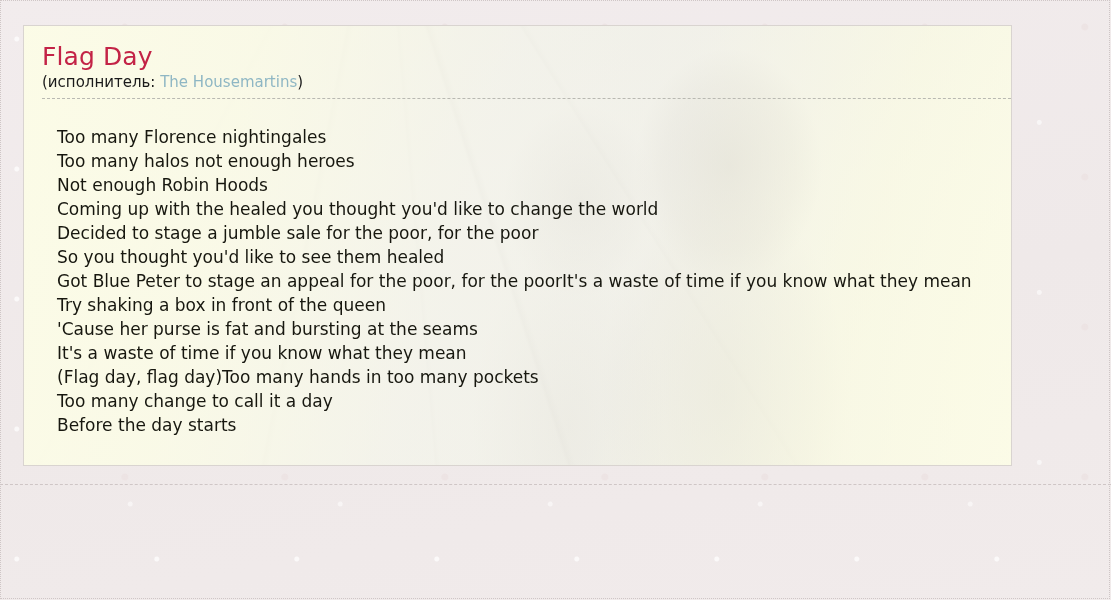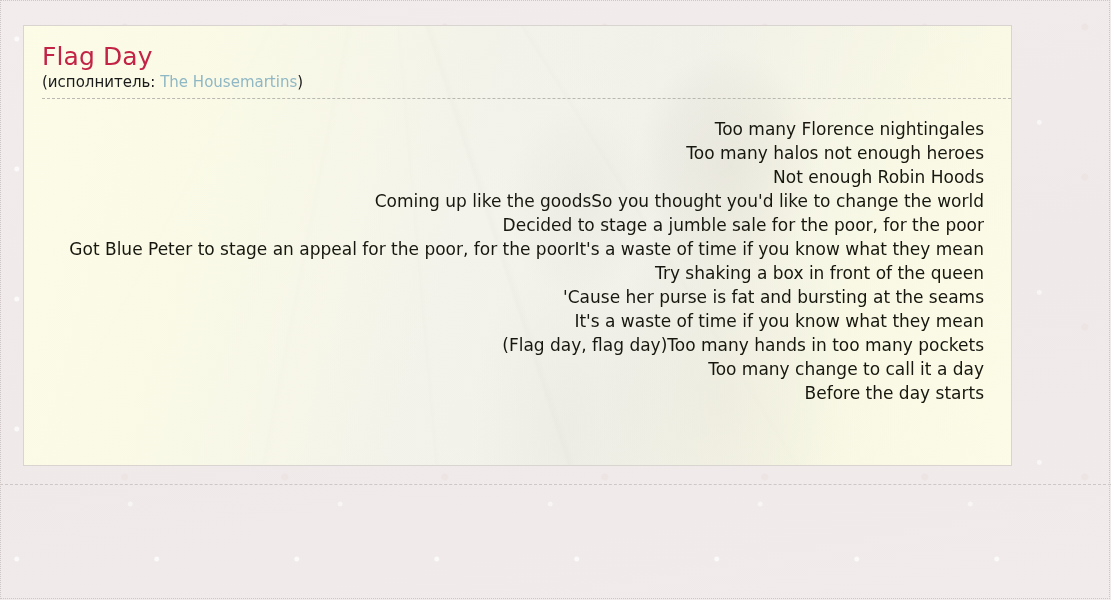--- a/index.html
+++ b/index.html
@@ -129,27 +129,26 @@
   }
 
   .artist-link {
     color: #8fb7c4;
     text-decoration: none;
     cursor: pointer;
     text-align: right;
   }
 
   .lyrics-body {
-    margin: 7px;
+    margin: 15px;
     padding-top: 11px;
     font-size: 17px;
     line-height: 24px;
     color: #17170f;
     white-space: nowrap;
-    text-align: right;
   }
 
   .lyrics-line {
     white-space: nowrap;
   }
 </style>
 </head>
 <body>
 
 <div class="page-bg"></div>
@@ -163,22 +162,23 @@
     <h1 class="song-title">Flag Day</h1>
 
     <div class="artist-line">
       <span>(исполнитель: </span><a class="artist-link" href="#">The Housemartins</a><span>)</span>
     </div>
 
     <div class="lyrics-body">
       <div class="lyrics-line">Too many Florence nightingales</div>
       <div class="lyrics-line">Too many halos not enough heroes</div>
       <div class="lyrics-line">Not enough Robin Hoods</div>
-      <div class="lyrics-line">Coming up like the goodsSo you thought you'd like to change the world</div>
+      <div class="lyrics-line">Coming up with the healed you thought you'd like to change the world</div>
       <div class="lyrics-line">Decided to stage a jumble sale for the poor, for the poor</div>
+      <div class="lyrics-line">So you thought you'd like to see them healed</div>
       <div class="lyrics-line">Got Blue Peter to stage an appeal for the poor, for the poorIt's a waste of time if you know what they mean</div>
       <div class="lyrics-line">Try shaking a box in front of the queen</div>
       <div class="lyrics-line">'Cause her purse is fat and bursting at the seams</div>
       <div class="lyrics-line">It's a waste of time if you know what they mean</div>
       <div class="lyrics-line">(Flag day, flag day)Too many hands in too many pockets</div>
       <div class="lyrics-line">Too many change to call it a day</div>
       <div class="lyrics-line">Before the day starts</div>
     </div>
   </div>
 </div>

